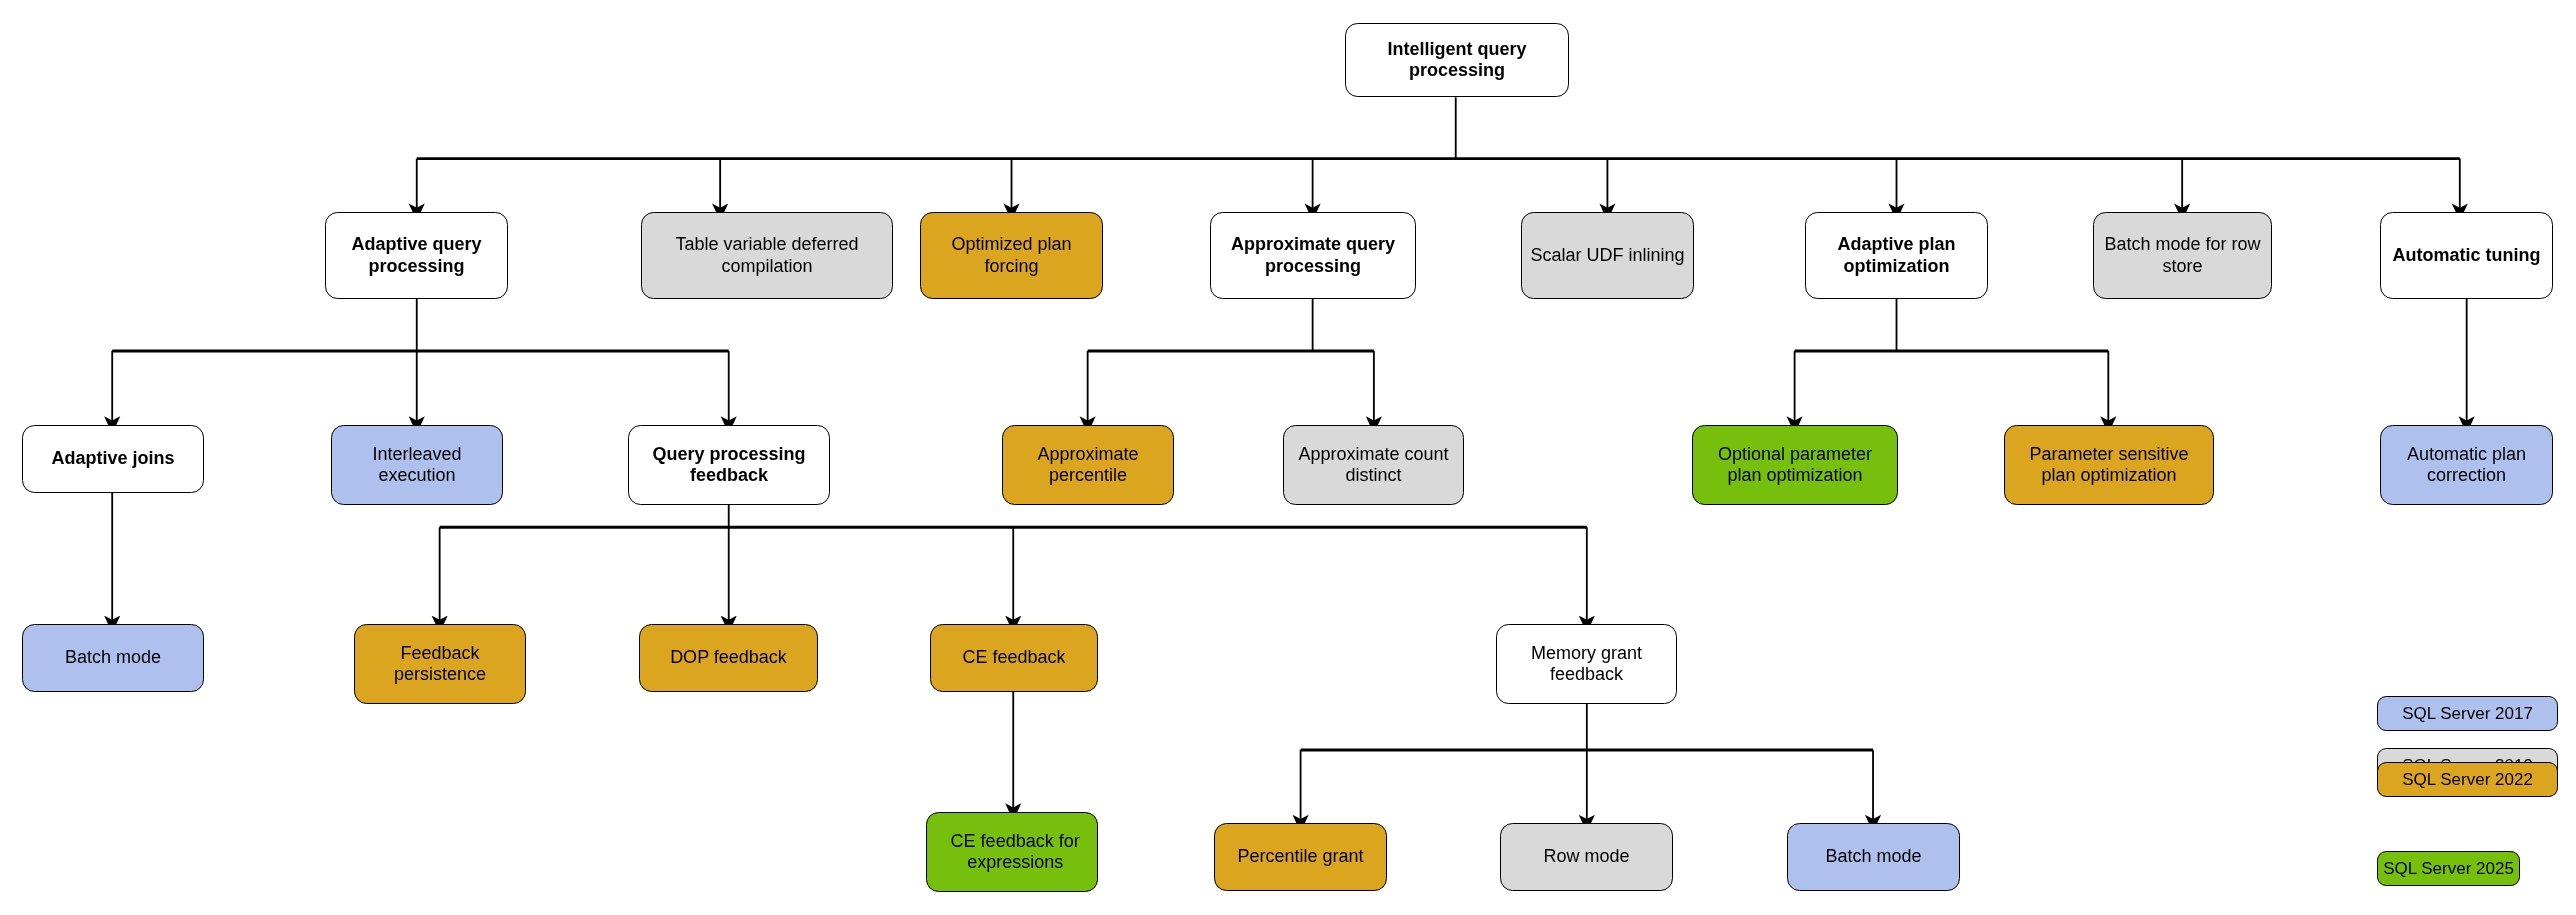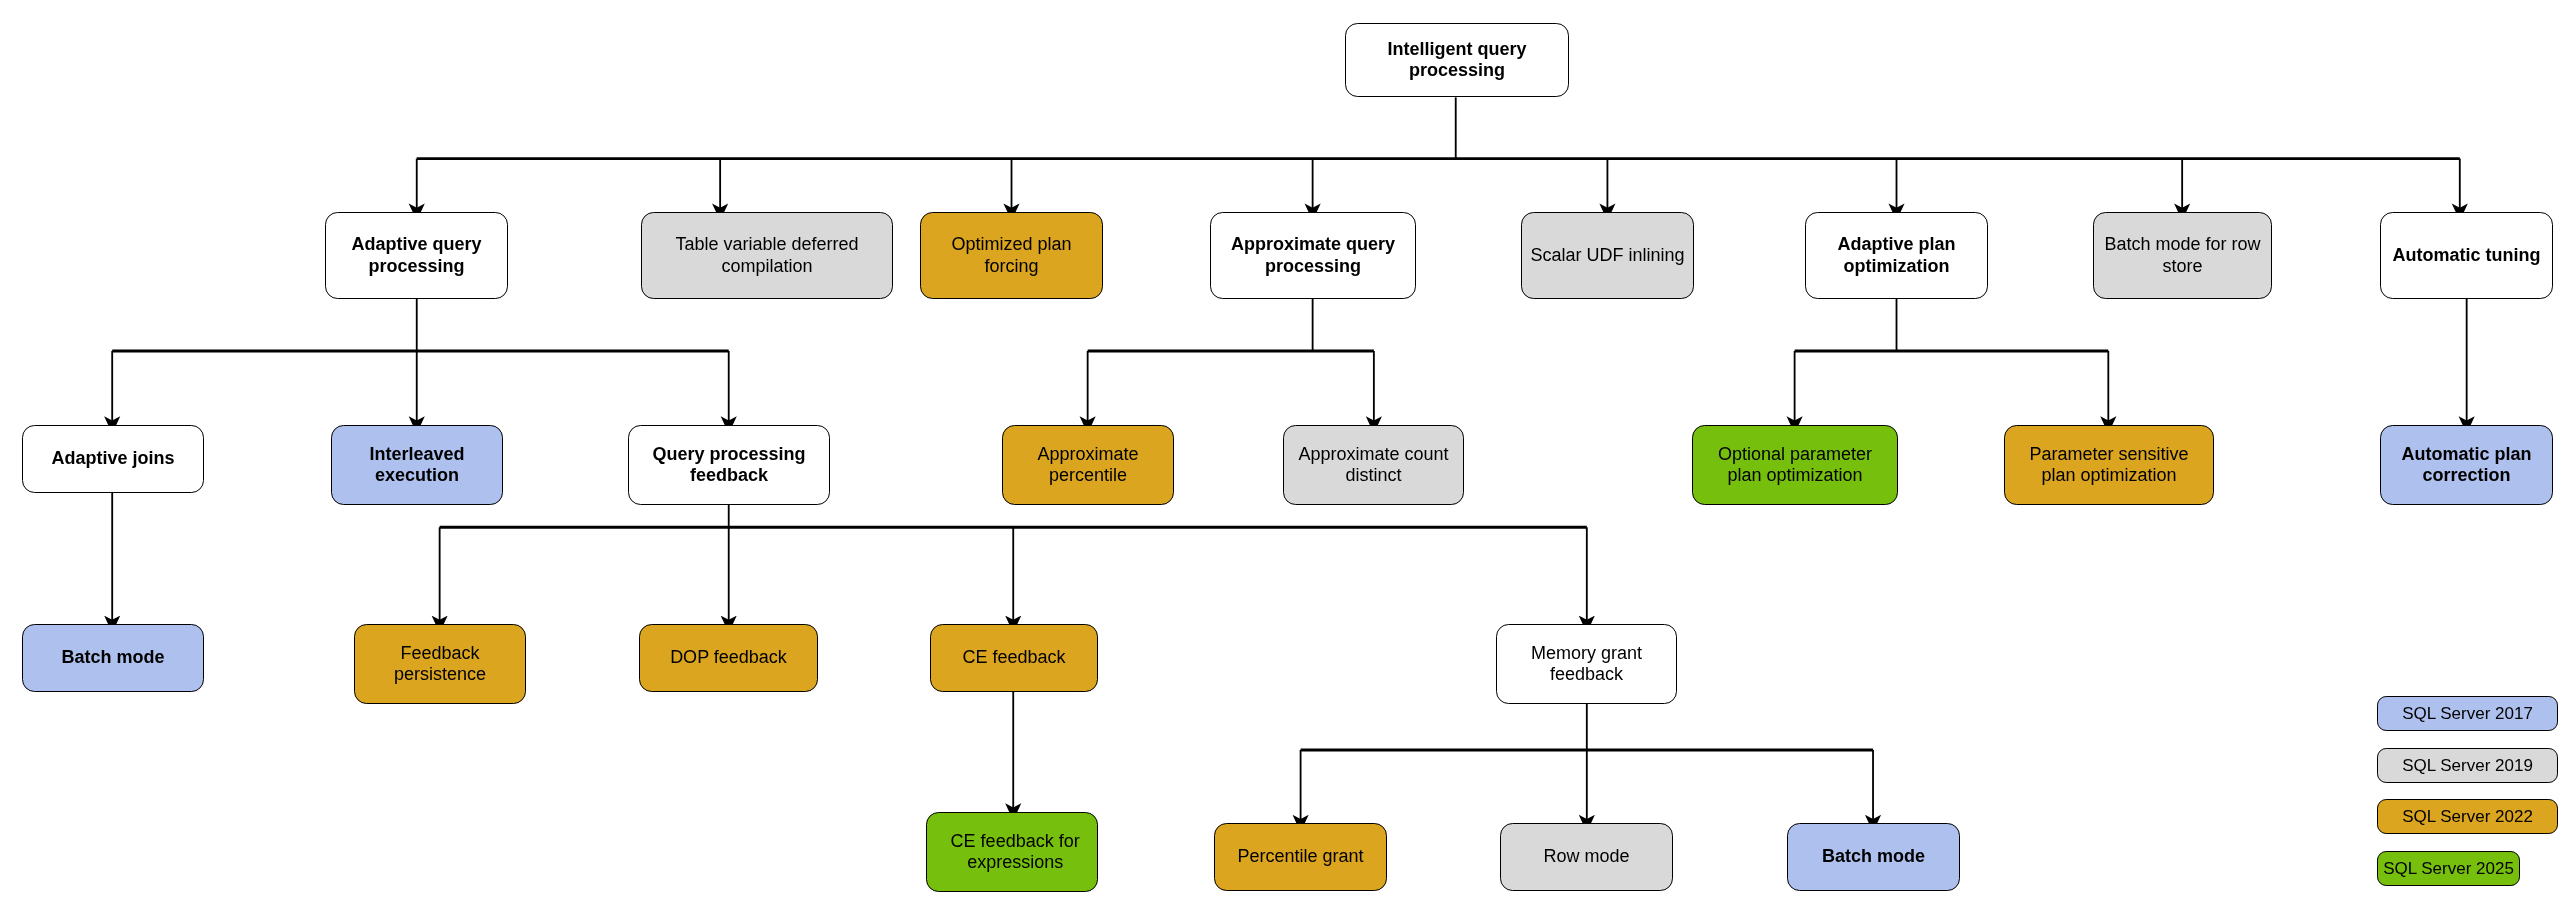--- a/index.html
+++ b/index.html
@@ -8,21 +8,21 @@
   #canvas{position:absolute;left:0;top:0;width:2576px;height:916px;}
   svg.wires{position:absolute;left:0;top:0;width:2576px;height:916px;pointer-events:none;}
 
   .node{position:absolute;box-sizing:border-box;border:1.7px solid #000000;
         border-radius:12.6px;display:flex;align-items:center;justify-content:center;
         text-align:center;line-height:1.18;color:#000000;
         font-size:18px;background:#ffffff;padding:2.3px 5.7px;}
   .node.white{background:#ffffff;font-weight:bold;}
   .node.gray{background:#D9D9D9;font-weight:normal;}
   .node.gold{background:#DBA520;font-weight:normal;}
-  .node.blue{background:#AEC1EE;font-weight:bold;}
+  .node.blue{background:#AEC1EE;font-weight:normal;}
   .node.green{background:#76C00D;font-weight:normal;}
   .node.plain{font-weight:normal;}
 
   .legend{position:absolute;box-sizing:border-box;border:1.7px solid #000000;
           border-radius:9.2px;display:flex;align-items:center;justify-content:center;
           font-size:17px;color:#000;padding:1.1px 4.6px;}
   .legend.blue{background:#AEC1EE;}
   .legend.gray{background:#D9D9D9;}
   .legend.gold{background:#DBA520;}
   .legend.green{background:#76C00D;}
@@ -138,18 +138,18 @@
 
   <div class="node gold" style="left:1214px;top:823px;width:173px;height:68px;">Percentile grant</div>
 
   <div class="node gray" style="left:1500px;top:823px;width:173px;height:68px;">Row mode</div>
 
   <div class="node blue" style="left:1787px;top:823px;width:173px;height:68px;">Batch mode</div>
 
   <div>
     <div class="legend blue" style="left:2377px;top:696px;width:181px;height:35px;position:absolute;">SQL Server 2017</div>
     <div class="legend gray" style="left:2377px;top:748px;width:181px;height:35px;position:absolute;">SQL Server 2019</div>
-    <div class="legend gold" style="left:2377px;top:799px;width:181px;height:35px;position:absolute;text-align:center;">SQL Server 2022</div>
+    <div class="legend gold" style="left:2377px;top:762px;width:181px;height:35px;position:absolute;text-align:center;">SQL Server 2022</div>
     <div class="legend green" style="left:2377px;top:851px;width:143px;height:35px;position:absolute;">SQL Server 2025</div>
   </div>
 
 </div>
 
 
 </body></html>

